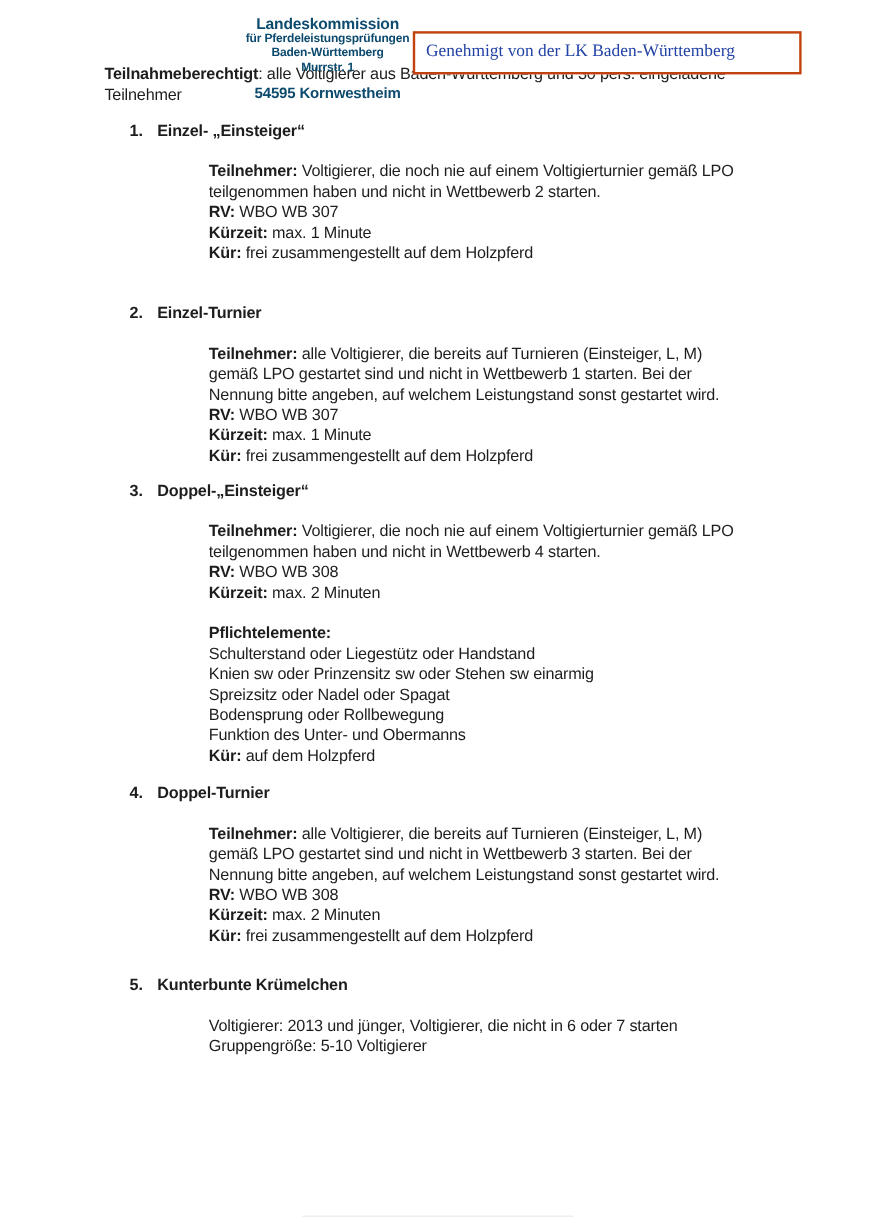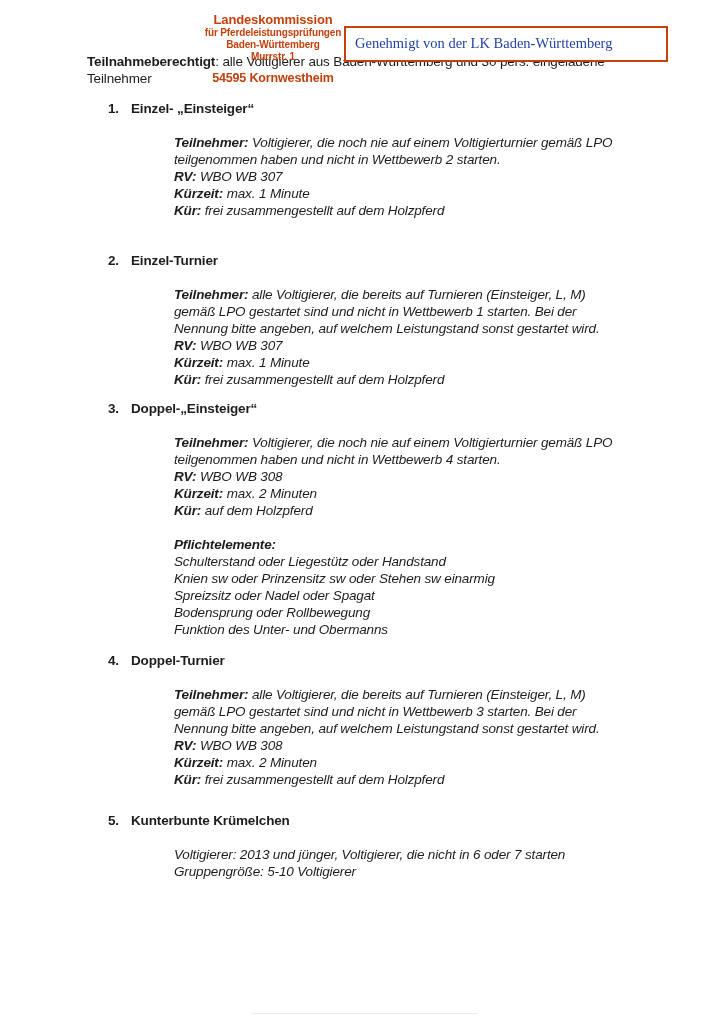--- a/index.html
+++ b/index.html
@@ -16,21 +16,21 @@
     letter-spacing: -0.15px;
   }
 
   
   .stamp {
     position: absolute;
     left: 188px;
     top: 12px;
     width: 170px;
     text-align: center;
-    color: #c2410c;
+    color: #0c4a6e;
     font-weight: bold;
     line-height: 12px;
   }
   .stamp .l1 { font-size: 13px; line-height: 15px; }
   .stamp .l2, .stamp .l3, .stamp .l4 { font-size: 10px; line-height: 12px; text-align: center; }
   .stamp .city { font-size: 12.5px; margin-top: 8px; line-height: 14px; }
 
   
   .approval-box {
     position: absolute;
@@ -53,21 +53,21 @@
     margin-left: 87px;
     width: 570px;
     white-space: pre-line;
   }
   .label, .b { font-weight: bold; }
 
   .section { margin-left: 108px; }
   .sec-head { display: flex; font-weight: bold; }
   .sec-num { width: 23px; flex: none; }
   .sec-body { margin-left: 66px; margin-top: 17px; width: 490px; }
-  .para { white-space: pre-line; font-style: italic; }
+  .para { white-space: pre-line; }
   .para.gap-before { margin-top: 17px; }
 
   .s1 { margin-top: 13px; }
   .s2 { margin-top: 33px; }
   .s3 { margin-top: 12px; }
   .s4 { margin-top: 14px; }
   .s5 { margin-top: 24px; }
 
   
   .scan-artifact {
@@ -134,27 +134,27 @@
   <div class="section s3">
     <div class="sec-head">
       <span class="sec-num">3.</span>
       <span class="sec-title">Doppel-„Einsteiger“</span>
     </div>
     <div class="sec-body">
             <div class="para"><span class="label">Teilnehmer:</span> Voltigierer, die noch nie auf einem Voltigierturnier gemäß LPO
 teilgenommen haben und nicht in Wettbewerb 4 starten.</div>
             <div class="para"><span class="label">RV:</span> WBO WB 308</div>
             <div class="para"><span class="label">Kürzeit:</span> max. 2 Minuten</div>
-            <div class="para"><span class="label">Kür:</span> auf dem Holzpferd</div>
             <div class="para gap-before"><span class="label">Pflichtelemente:</span>
 Schulterstand oder Liegestütz oder Handstand
 Knien sw oder Prinzensitz sw oder Stehen sw einarmig
 Spreizsitz oder Nadel oder Spagat
 Bodensprung oder Rollbewegung
 Funktion des Unter- und Obermanns</div>
+            <div class="para"><span class="label">Kür:</span> auf dem Holzpferd</div>
           </div>
   </div>
 
   <div class="section s4">
     <div class="sec-head">
       <span class="sec-num">4.</span>
       <span class="sec-title">Doppel-Turnier</span>
     </div>
     <div class="sec-body">
             <div class="para"><span class="label">Teilnehmer:</span> alle Voltigierer, die bereits auf Turnieren (Einsteiger, L, M)

